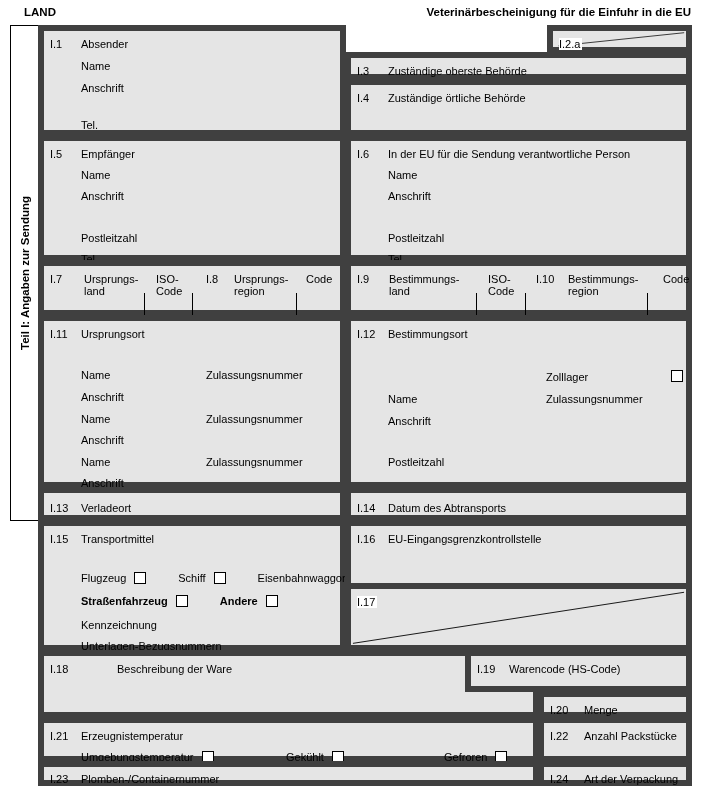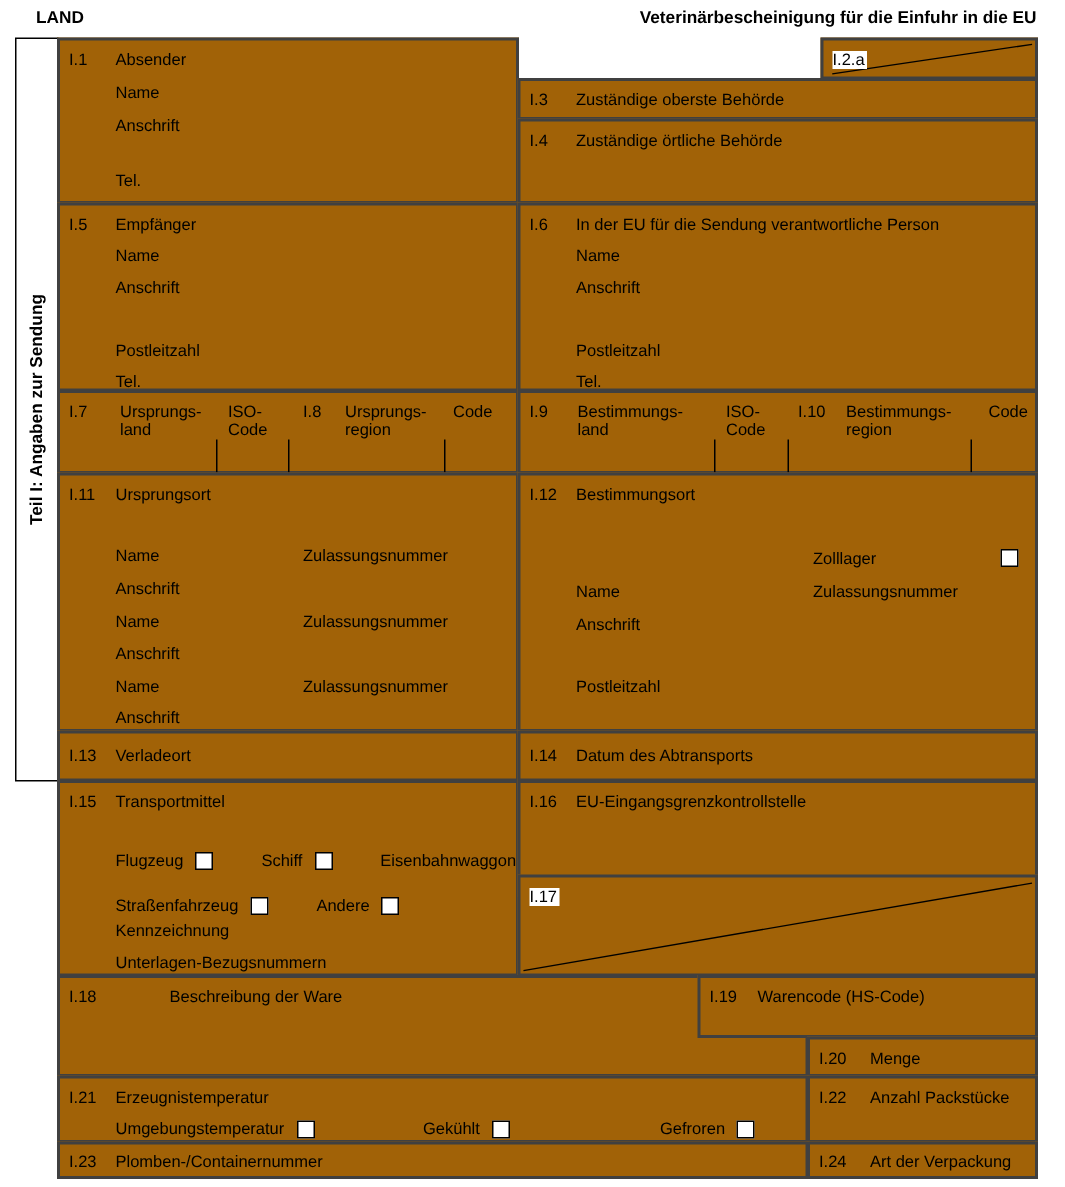--- a/index.html
+++ b/index.html
@@ -1,21 +1,21 @@
 <!DOCTYPE html>
 <html><head>
 <meta charset="utf-8">
 <style>
   html,body{margin:0;padding:0;background:#fff;}
   .page{
     position:relative;width:710px;height:791px;background:#fff;
     font-family:"Liberation Sans",sans-serif;font-size:11px;color:#000;
     overflow:hidden;
   }
-  .cell{position:absolute;border:2px solid #404040;background:#a16207;box-sizing:border-box;}
+  .cell{position:absolute;border:6px solid #404040;background:#e5e5e5;box-sizing:border-box;}
   .cell span{position:absolute;white-space:nowrap;line-height:12px;}
   .no{font-weight:normal;}
   .wrap2{white-space:pre-line !important;line-height:13px;}
   .hdr{position:absolute;top:6px;font-weight:bold;font-size:11.5px;}
   .vertcell{position:absolute;left:10px;top:25px;width:29px;height:496px;border:1px solid #000;box-sizing:border-box;background:#fff;}
   .vertcell .vtxt{
     position:absolute;left:50%;top:50%;
     transform:translate(-50%,-50%) rotate(-90deg);
     white-space:nowrap;font-weight:bold;font-size:11.5px;
   }
@@ -157,21 +157,21 @@
         </span>
       <span class="opt" style="position:static;">
           <span style="position:static;">Schiff</span>
           <i class="cb"></i>
         </span>
       <span class="opt" style="position:static;">
           <span style="position:static;">Eisenbahnwaggon</span>
           <i class="cb"></i>
         </span>
     </div>
-    <div class="optline" style="left:37px;top:76px;">
+    <div class="optline" style="left:37px;top:69px;font-weight:bold;">
       <span class="opt" style="position:static;">
           <span style="position:static;">Straßenfahrzeug</span>
           <i class="cb"></i>
         </span>
       <span class="opt" style="position:static;">
           <span style="position:static;">Andere</span>
           <i class="cb"></i>
         </span>
     </div>
     <span style="left:37px;top:93px;">Kennzeichnung</span>

